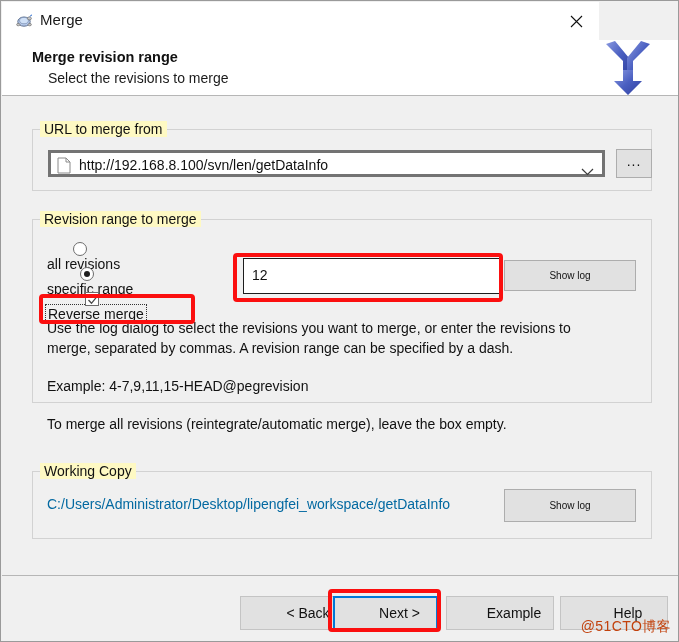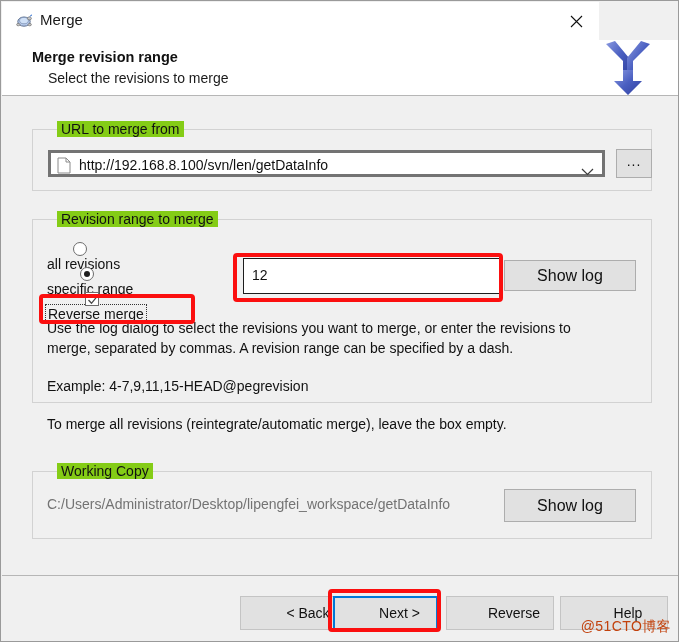--- a/index.html
+++ b/index.html
@@ -86,22 +86,22 @@
   }
 
   
   .group {
     position: absolute;
     border: 1px solid #d2d2d2;
     box-sizing: border-box;
   }
   .group > .group-label {
     position: absolute;
-    top: -9px; left: 24px;
-    background: #84cc16;
+    top: -9px; left: 7px;
+    background: #fef9c3;
     padding: 0 4px;
     font-size: 14px;
     color: #111;
     white-space: nowrap;
   }
 
   #grp-url   { left: 30px; top: 32px;  width: 620px; height: 62px; }
   #grp-rev   { left: 30px; top: 122px; width: 620px; height: 184px; }
   #grp-wc    { left: 30px; top: 374px; width: 620px; height: 68px; }
 
@@ -203,21 +203,21 @@
     position: absolute;
     left: 8px; top: 8px;
     font-size: 14px;
     color: #111;
   }
   .btn-grey {
     background: #e1e1e1;
     border: 1px solid #adadad;
     box-sizing: border-box;
     display: flex; align-items: center; justify-content: center;
-    font-size: 16px;
+    font-size: 10px;
     color: #111;
   }
   #showlog-rev { position: absolute; left: 471px; top: 40px; width: 132px; height: 31px; }
   #showlog-wc  { position: absolute; left: 471px; top: 17px; width: 132px; height: 33px; }
 
   
   .help-line {
     position: absolute;
     font-size: 14px;
     color: #111;
@@ -226,21 +226,21 @@
   #help-1 { left: 14px; top: 100px; }
   #help-2 { left: 14px; top: 120px; }
   #help-3 { left: 14px; top: 158px; }
   #help-4 { left: 14px; top: 196px; }
 
   
   .wc-path {
     position: absolute;
     left: 14px; top: 24px;
     font-size: 14px;
-    color: #737373;
+    color: #0369a1;
     white-space: nowrap;
   }
 
   
   .redbox {
     position: absolute;
     border: 4px solid #fb0f0f;
     border-radius: 4px;
     box-sizing: border-box;
     pointer-events: none;
@@ -392,21 +392,21 @@
   </div>
 
   <div class="footer">
     <div class="footer-btn" id="btn-back">
       <span>&lt; Back</span>
     </div>
     <div class="footer-btn" id="btn-next">
       <span>Next &gt;</span>
     </div>
     <div class="footer-btn" id="btn-cancel">
-      <span>Reverse</span>
+      <span>Example</span>
     </div>
     <div class="footer-btn" id="btn-help">
       <span>Help</span>
     </div>
     <div class="watermark">@51CTO博客</div>
   </div>
 
   <div class="redbox" id="redbox-rev"></div>
   <div class="redbox" id="redbox-reverse"></div>
   <div class="redbox" id="redbox-next"></div>

